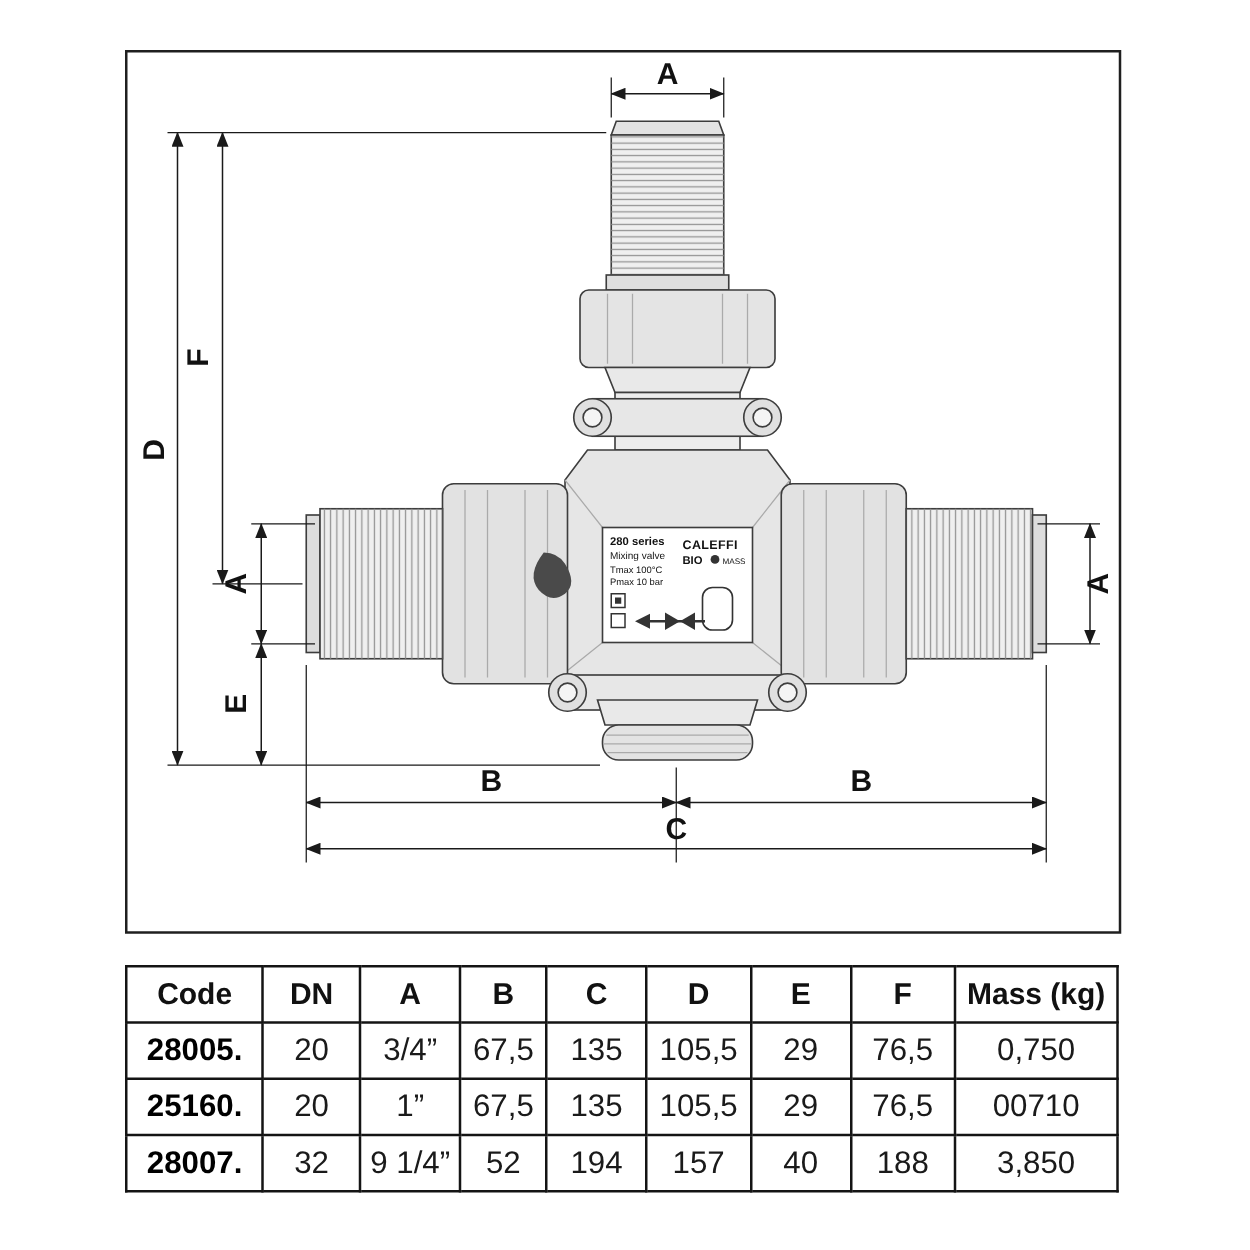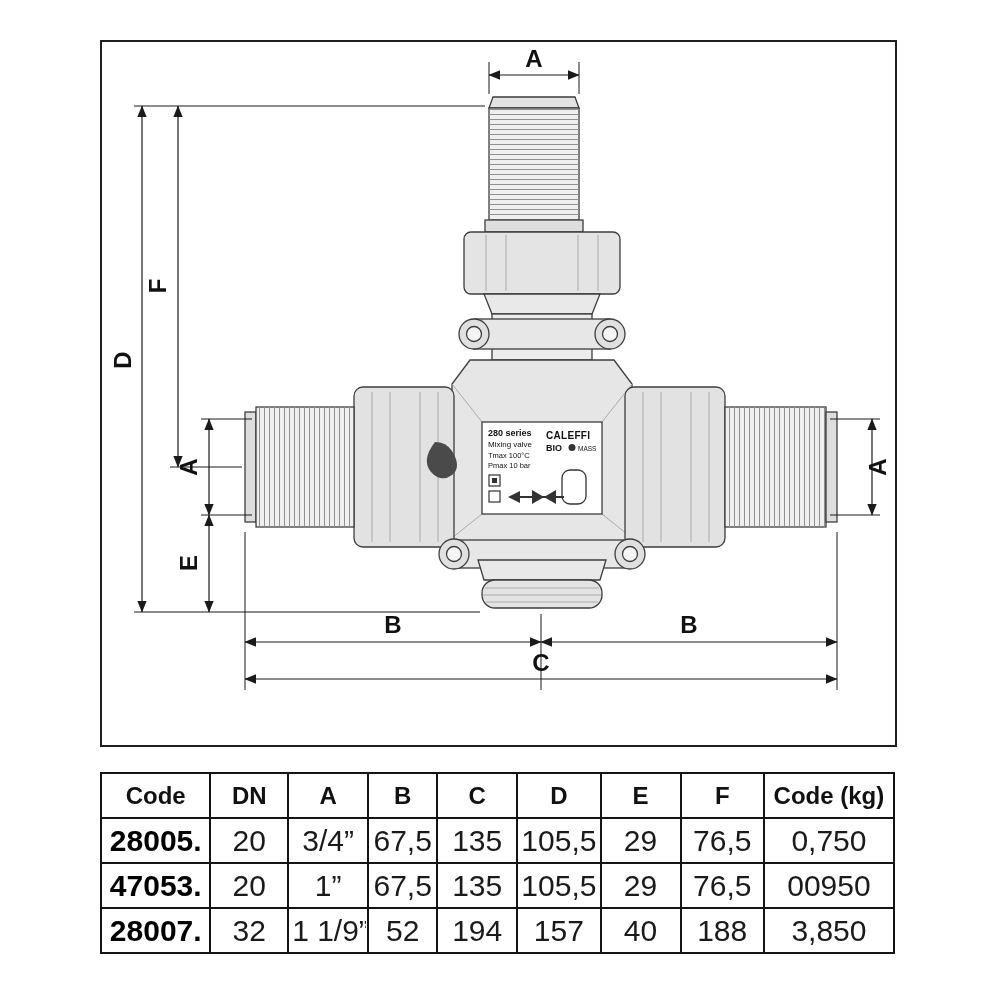--- a/index.html
+++ b/index.html
@@ -14,21 +14,21 @@
   .dim{stroke:#1a1a1a;stroke-width:1.2;fill:none;
        marker-start:url(#ar);marker-end:url(#ar);}
   .dimlabel{font-family:"Liberation Sans",sans-serif;font-size:24px;
        font-weight:bold;fill:#111;text-anchor:middle;}
   .lbl{font-family:"Liberation Sans",sans-serif;fill:#111;}
   .dims-table{position:absolute;left:100px;top:772px;width:795px;
        border-collapse:collapse;table-layout:fixed;background:#fff;}
   .dims-table th,.dims-table td{border:2px solid #141414;text-align:center;
        height:35px;padding:4px 3px;white-space:nowrap;overflow:hidden;}
   .dims-table th{font-size:24px;font-weight:bold;color:#111;}
-  .dims-table td{font-size:30px;color:#1a1a1a;border-radius:11px;}
+  .dims-table td{font-size:25px;color:#1a1a1a;border-radius:11px;}
   .dims-table td.code{font-weight:bold;color:#000;}
 </style>
 </head>
 <body>
 
 <div class="page">
 
   <div class="drawing-box">
     <svg width="793" height="703" viewBox="0 0 793 703">
       <defs>
@@ -212,50 +212,50 @@
     <thead>
       <tr>
         <th>Code</th>
         <th>DN</th>
         <th>A</th>
         <th>B</th>
         <th>C</th>
         <th>D</th>
         <th>E</th>
         <th>F</th>
-        <th>Code (kg)</th>
+        <th>Mass (kg)</th>
       </tr>
     </thead>
     <tbody>
       <tr>
         <td class="code">28005.</td>
         <td>20</td>
         <td>3/4”</td>
         <td>67,5</td>
         <td>135</td>
         <td>105,5</td>
         <td>29</td>
         <td>76,5</td>
         <td>0,750</td>
       </tr>
       <tr>
-        <td class="code">47053.</td>
+        <td class="code">25160.</td>
         <td>20</td>
         <td>1”</td>
         <td>67,5</td>
         <td>135</td>
         <td>105,5</td>
         <td>29</td>
         <td>76,5</td>
-        <td>00950</td>
+        <td>00710</td>
       </tr>
       <tr>
         <td class="code">28007.</td>
         <td>32</td>
-        <td>1 1/9”</td>
+        <td>9 1/4”</td>
         <td>52</td>
         <td>194</td>
         <td>157</td>
         <td>40</td>
         <td>188</td>
         <td>3,850</td>
       </tr>
     </tbody>
   </table>
 </div>

